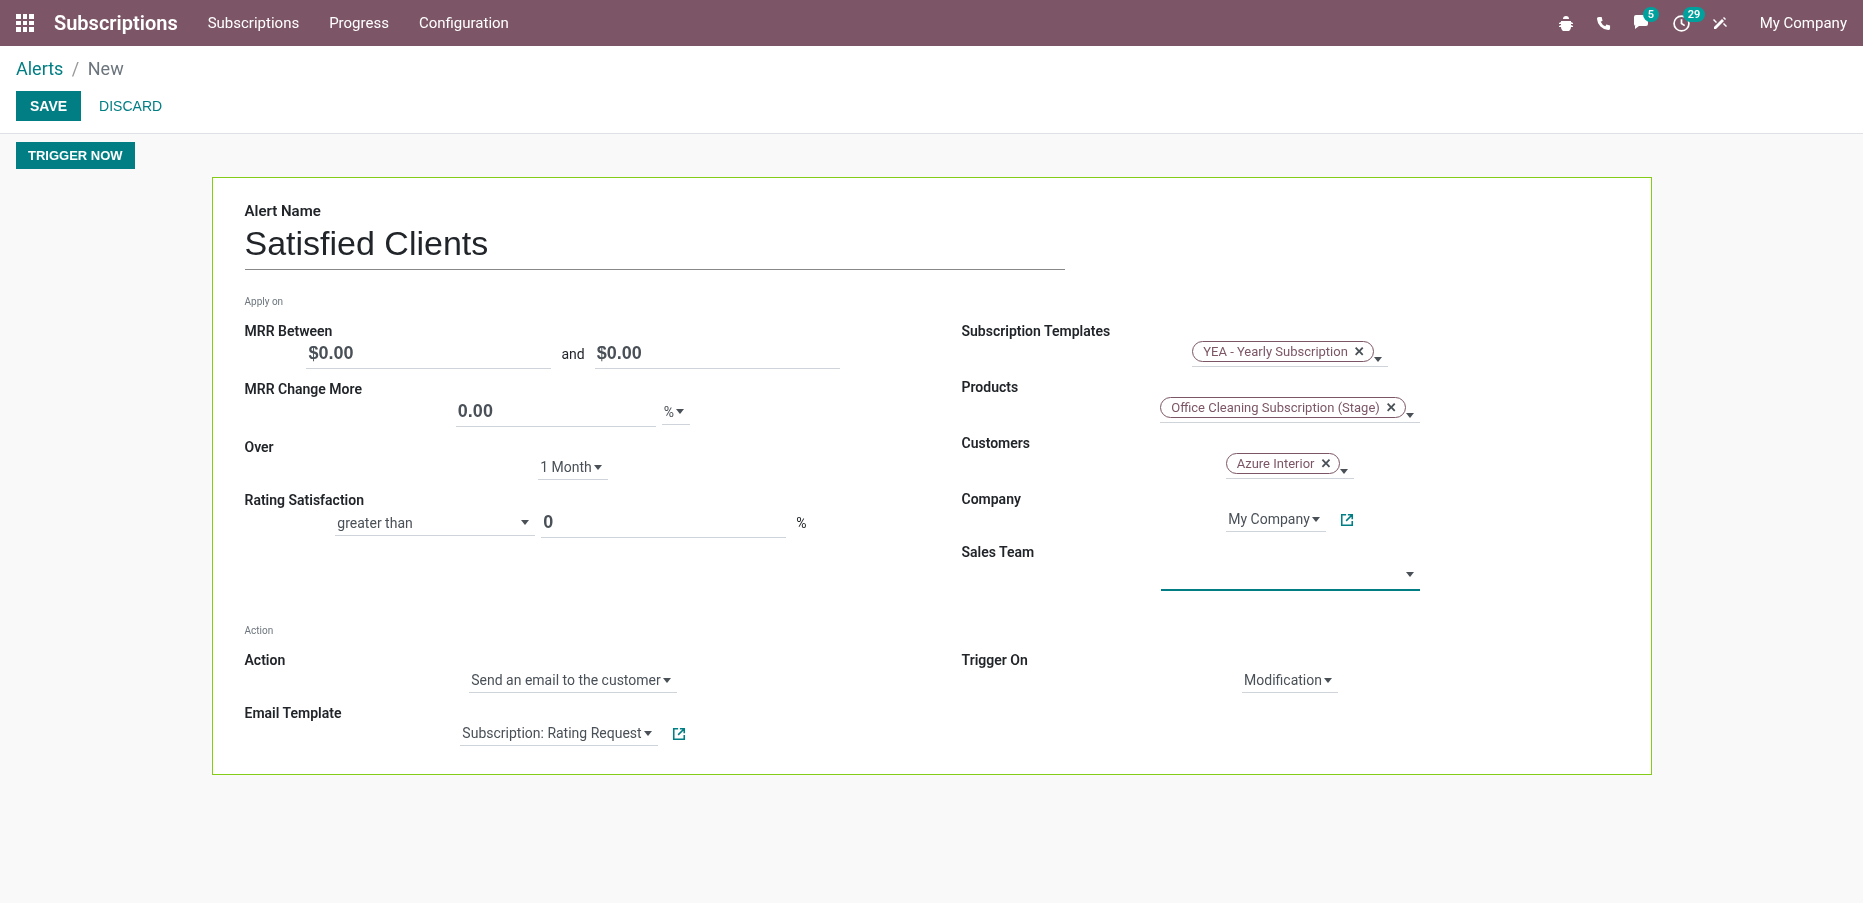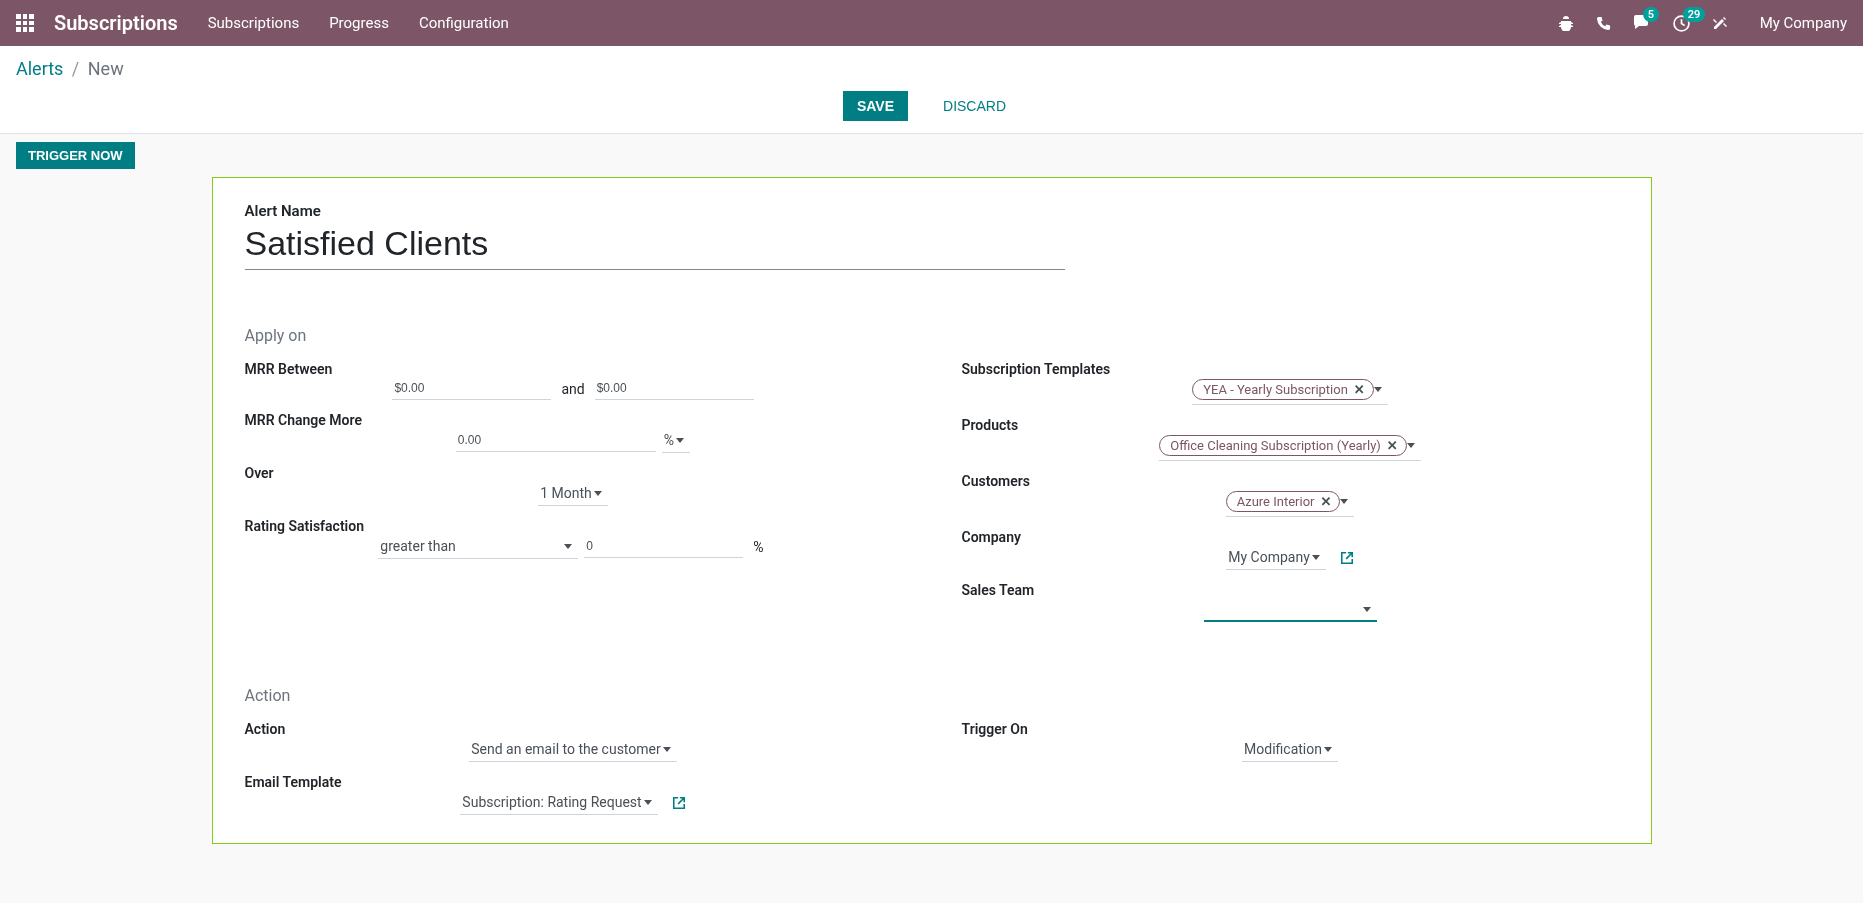--- a/index.html
+++ b/index.html
@@ -20,57 +20,57 @@
 .navbar .user { display: flex; align-items: center; gap: 8px; margin-left: 15px; cursor: pointer; }
 .navbar .avatar { width: 28px; height: 28px; border-radius: 50%; background: #d4a574; display: flex; align-items: center; justify-content: center; overflow: hidden; }
 .navbar .user-name { font-size: 15px; }
 
 
 .control-panel { background: #fff; padding: 12px 16px 0 16px; }
 .breadcrumb { font-size: 18px; margin-bottom: 12px; }
 .breadcrumb .link { color: #017E84; cursor: pointer; }
 .breadcrumb .sep { color: #999; margin: 0 4px; }
 .breadcrumb .current { color: #6c757d; }
-.cp-buttons { display: flex; gap: 21px; padding-bottom: 12px; justify-content: center; }
+.cp-buttons { display: flex; gap: 4px; padding-bottom: 12px; }
 .btn { border: none; padding: 7px 14px; font-size: 14px; font-weight: 600; cursor: pointer; text-transform: uppercase; }
 .btn-primary { background: #017E84; color: #fff; }
 .btn-link { background: transparent; color: #017E84; font-weight: 500; }
 .control-panel-border { border-bottom: 1px solid #dee2e6; }
 
 
 .statusbar { padding: 8px 16px; }
 .btn-status { background: #017E84; color: #fff; border: none; padding: 6px 12px; font-weight: 600; font-size: 13px; cursor: pointer; }
 
 
 .sheet-wrapper { display: flex; justify-content: center; padding: 0 16px 40px; }
 .sheet { background: #fff; border: 1px solid #84cc16; max-width: 1440px; width: 100%; padding: 24px 32px 20px; }
 
 .title-label { font-size: 15px; font-weight: 600; color: #212529; margin-bottom: 2px; }
 .title-input { font-size: 34px; font-weight: 500; border: none; border-bottom: 1px solid #888; width: 820px; padding: 2px 0 6px; outline: none; color: #212529; }
 
-.section-header { font-size: 16px; color: #6c757d; margin-top: 56px; margin-bottom: 12px; }
+.section-header { font-size: 10px; color: #6c757d; margin-top: 26px; margin-bottom: 12px; }
 
 .form-columns { display: flex; gap: 60px; }
 .col { flex: 1; }
 
 .field-row { display: flex; align-items: center; margin-bottom: 8px; min-height: 30px; flex-direction: column; }
 .field-label { width: 190px; font-weight: 600; color: #212529; font-size: 14px; flex-shrink: 0; padding-top: 4px; align-self: flex-start; }
 .field-widget { flex: 1; display: flex; align-items: center; gap: 6px; }
 
-.underline-input { border: none; border-bottom: 1px solid #ced4da; padding: 4px 2px; font-size: 12px; outline: none; background: transparent; width: 100%; color: #495057; }
+.underline-input { border: none; border-bottom: 1px solid #ced4da; padding: 4px 2px; font-size: 18px; outline: none; background: transparent; width: 100%; color: #495057; font-weight: bold; }
 .underline-input::placeholder { color: #adb5bd; font-style: italic; }
 
 .select-wrap { position: relative; flex: 1; display: flex; align-items: center; border-bottom: 1px solid #ced4da; }
 .select-wrap .val { padding: 4px 2px; font-size: 14px; color: #495057; flex: 1; }
 .select-wrap.focused { border-bottom: 2px solid #017E84; }
 .caret { width: 0; height: 0; border-left: 4px solid transparent; border-right: 4px solid transparent; border-top: 5px solid #495057; margin-right: 6px; cursor: pointer; }
 .suffix { font-size: 14px; color: #212529; padding: 0 4px; }
 .ext-link { color: #017E84; cursor: pointer; margin-left: 8px; font-size: 15px; }
 
-.tag-field { flex: 1; border-bottom: 1px solid #ced4da; display: flex; flex-wrap: wrap; align-items: center; padding: 2px 0 4px; position: relative; }
+.tag-field { flex: 1; border-bottom: 1px solid #ced4da; display: flex; flex-wrap: wrap; align-items: flex-end; padding: 2px 0 4px; position: relative; }
 .tag { border: 1px solid #7C5666; color: #7C5666; border-radius: 12px; padding: 2px 8px 2px 10px; font-size: 13px; display: flex; align-items: center; gap: 6px; background: #fff; }
 .tag .x { cursor: pointer; font-weight: bold; color: #495057; }
 .tag-field .caret { margin-left: auto; }
 
 svg { display: block; }
 </style>
 </head>
 <body>
 
 <div class="navbar">
@@ -205,21 +205,21 @@
                 </span>
               <span class="caret"></span>
             </div>
           </div>
         </div>
         <div class="field-row">
           <div class="field-label">Products</div>
           <div class="field-widget">
             <div class="tag-field">
               <span class="tag">
-                  <span>Office Cleaning Subscription (Yearly)</span>
+                  <span>Office Cleaning Subscription (Stage)</span>
                   <span class="x">✕</span>
                 </span>
               <span class="caret"></span>
             </div>
           </div>
         </div>
         <div class="field-row">
           <div class="field-label">Customers</div>
           <div class="field-widget">
             <div class="tag-field">

